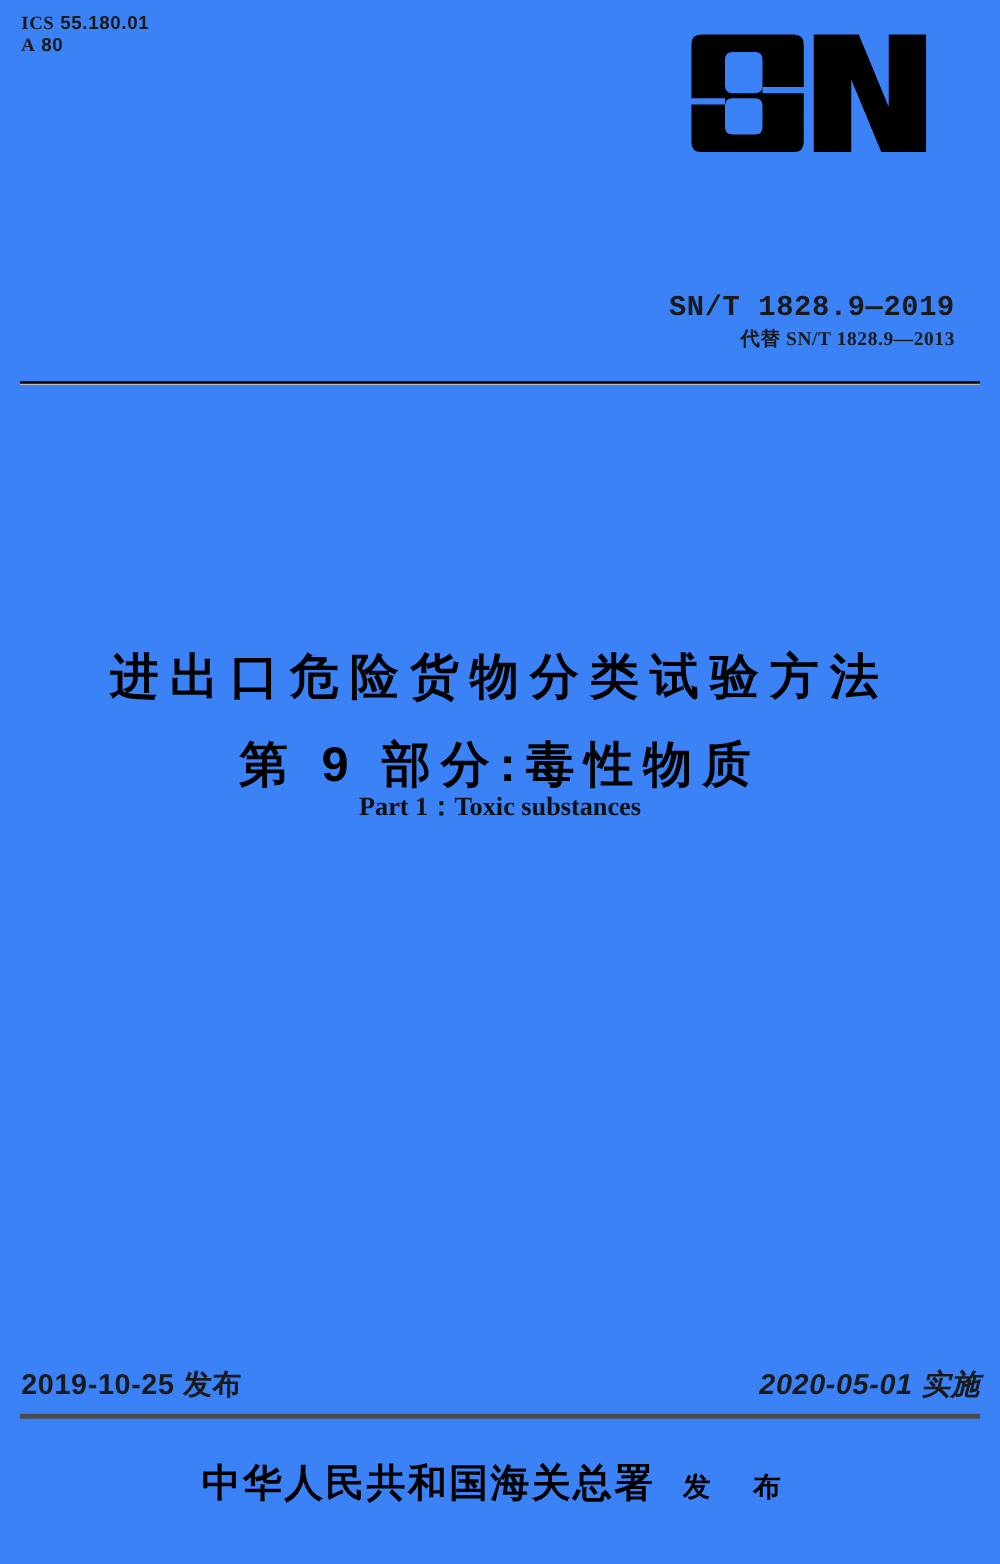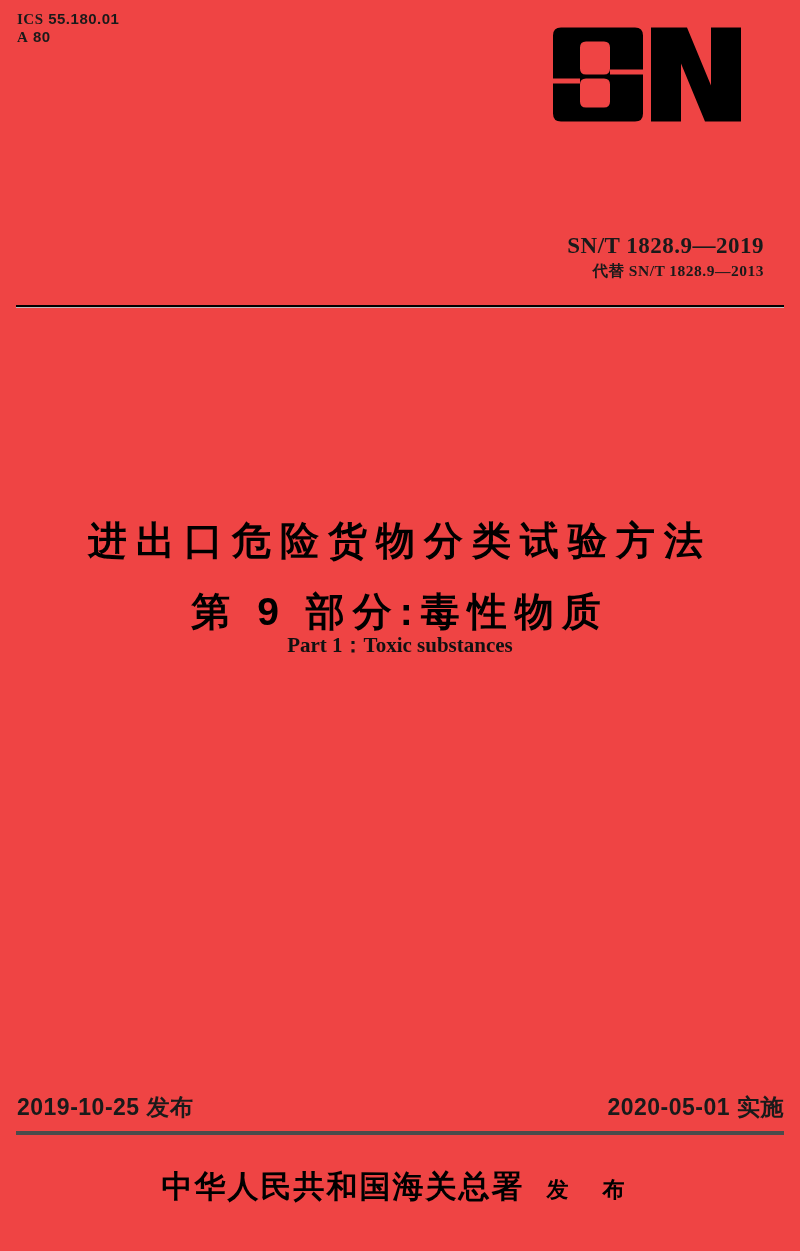--- a/index.html
+++ b/index.html
@@ -1,21 +1,21 @@
 <!DOCTYPE html>
 <html><head>
 <meta charset="utf-8">
 <style>
   * { margin:0; padding:0; box-sizing:border-box; }
   html,body { background:#888; }
   .page {
     position:relative;
     width:800px; height:1251px;
     margin:0 auto;
-    background:#ef4444;
+    background:#3b82f6;
     color:#111;
     font-family:"Liberation Sans", sans-serif;
     overflow:hidden;
   }
   
   .ics-block {
     position:absolute; left:17px; top:10px;
     font-size:15px; line-height:18px; font-weight:bold;
     color:#1a1a1a; letter-spacing:0.5px;
   }
@@ -30,21 +30,21 @@
     font-size:41px; font-weight:bold; letter-spacing:0px;
     color:#000;
     white-space:nowrap;
   }
   
   .std-block {
     position:absolute; right:36px; top:233px;
     text-align:right; color:#1a1a1a;
   }
   .std-number {
-    font-family:Liberation Serif, serif;
+    font-family:Liberation Mono, monospace;
     font-size:23px; font-weight:bold; letter-spacing:0.5px;
     white-space:nowrap;
   }
   .std-replaces {
     font-family:"Liberation Serif", serif;
     font-size:15.5px; font-weight:bold; margin-top:2px;
     letter-spacing:0.5px; white-space:nowrap;
   }
   
   .rule-top {
@@ -73,21 +73,21 @@
   }
   
   .date-issue {
     position:absolute; left:17px; top:1092px;
     font-size:23px; font-weight:bold; color:#1a1a1a;
     letter-spacing:0.5px; white-space:nowrap;
   }
   .date-impl {
     position:absolute; right:16px; top:1092px;
     font-size:23px; font-weight:bold; color:#1a1a1a;
-    letter-spacing:0.5px; white-space:nowrap;
+    letter-spacing:0.5px; white-space:nowrap;font-style:italic;
   }
   
   .footer {
     position:absolute; left:0; right:0; top:1166px;
     display:flex; justify-content:center; align-items:baseline;
     white-space:nowrap;
   }
   .footer .issuer {
     font-family:"Liberation Serif", serif;
     font-size:31px; font-weight:bold; color:#000; letter-spacing:2px;

